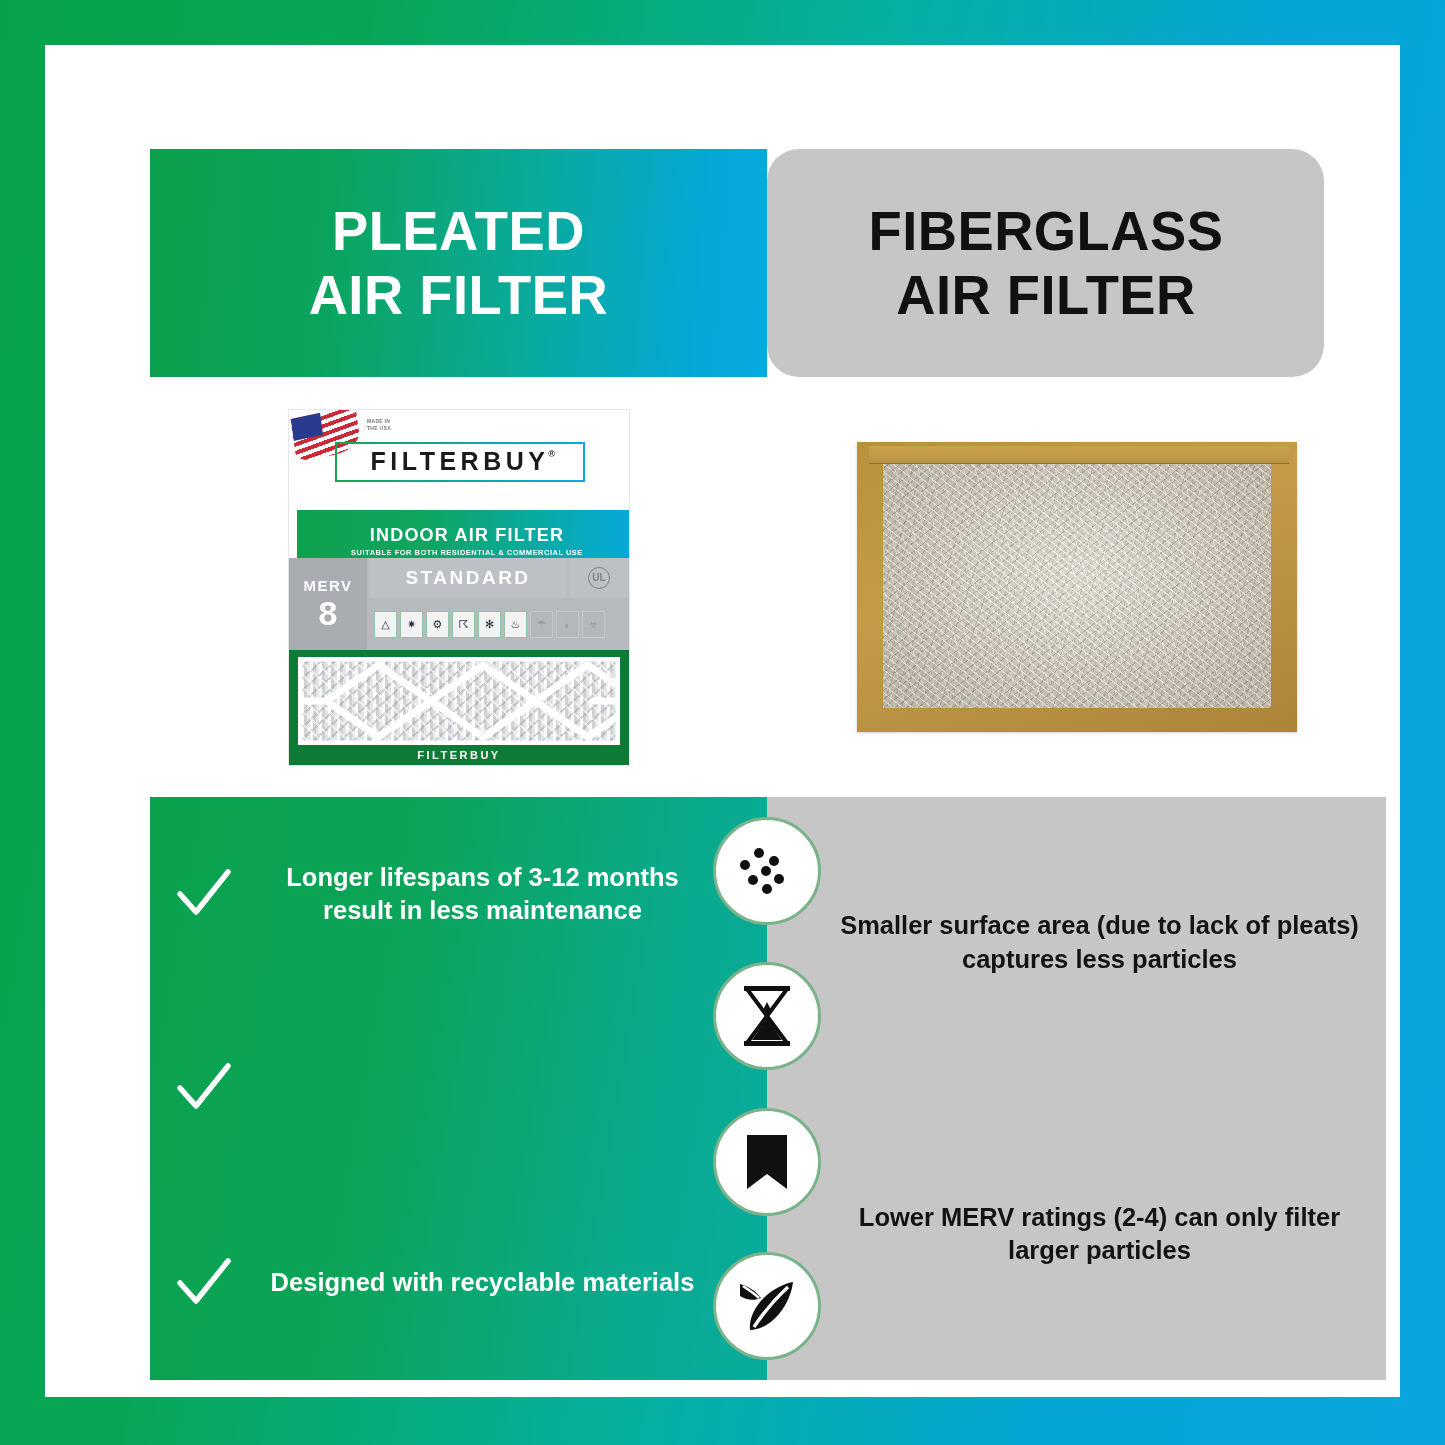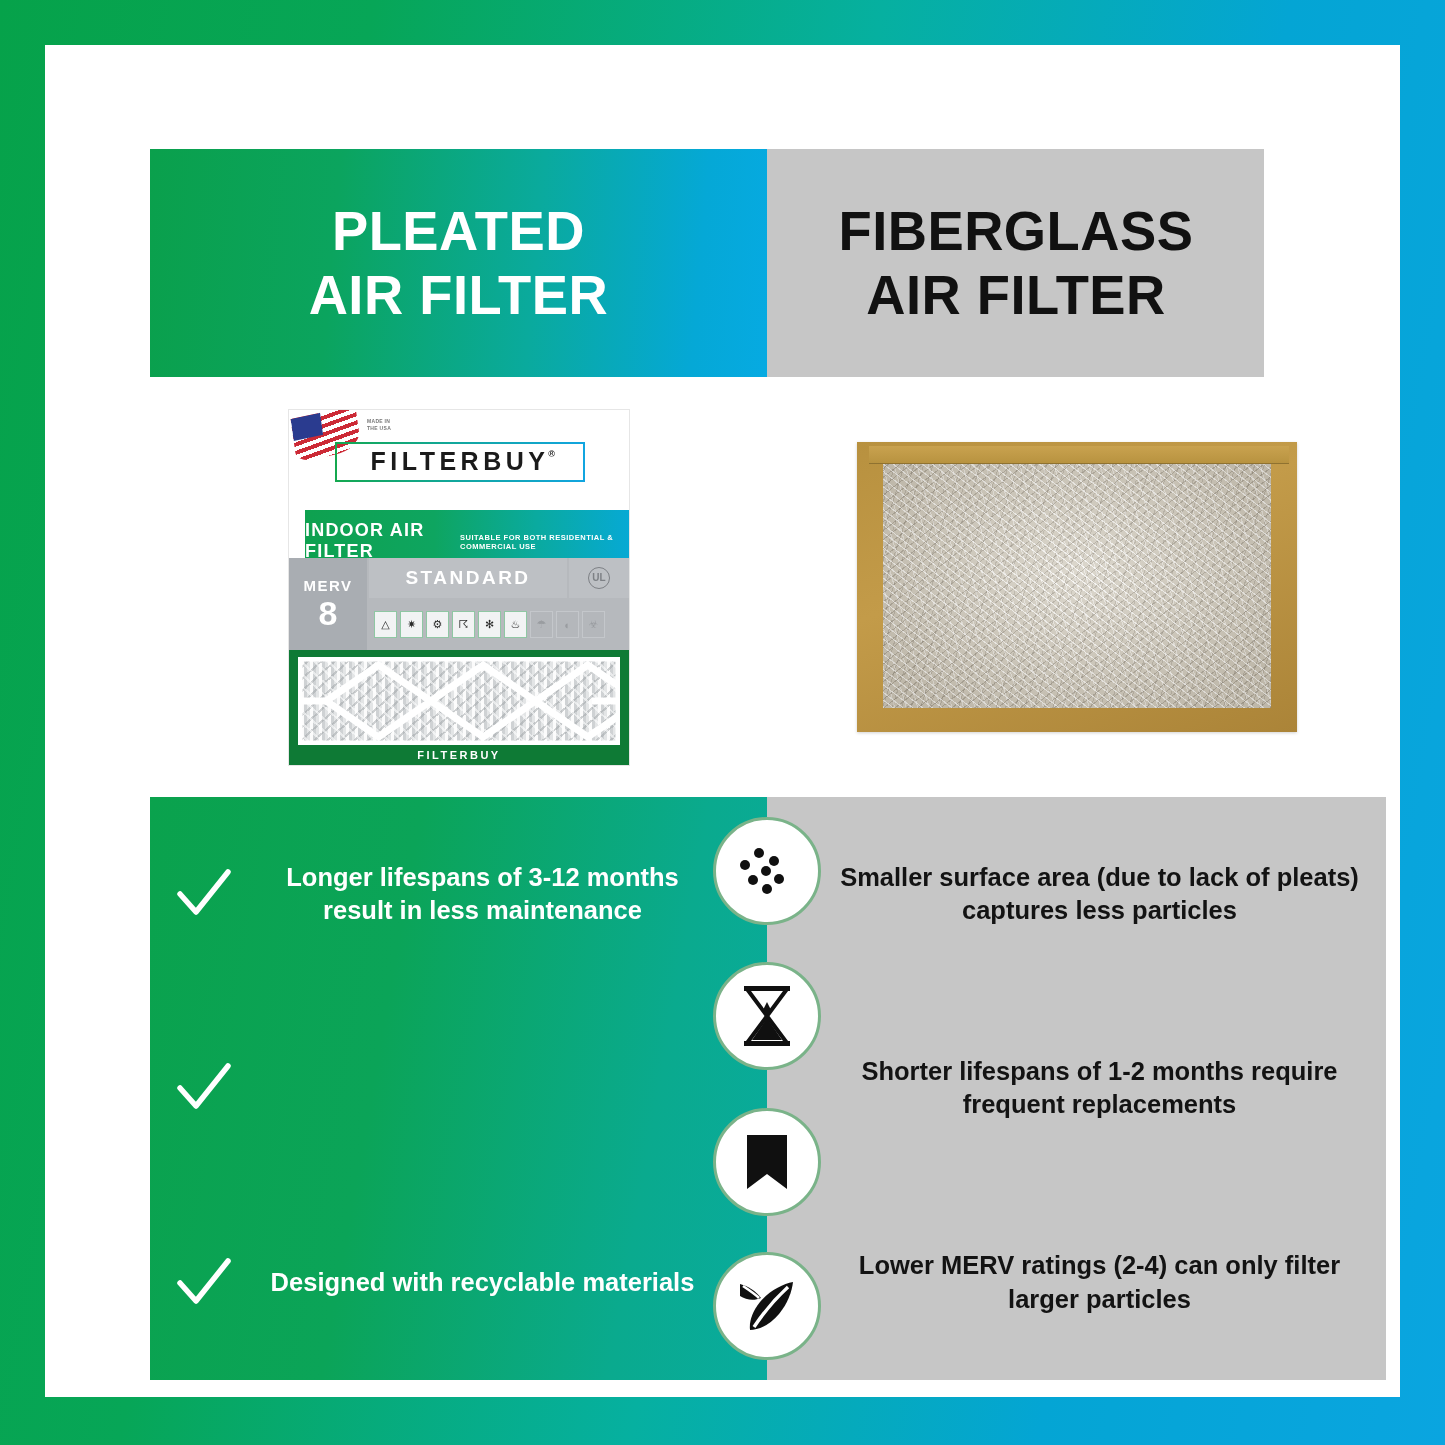--- a/index.html
+++ b/index.html
@@ -28,23 +28,23 @@
   }
 
   
   .header-row { position: absolute; left: 0; top: 0; width: 100%; height: 228px; display: flex; }
   .hdr-left {
     width: 617px; height: 100%;
     background: linear-gradient(95deg, #0aa04c 0%, #0ba45e 30%, #0aaa9d 62%, #05a8d6 88%, #06aae2 100%);
     display: flex; align-items: center; justify-content: center;
   }
   .hdr-right {
-    width: 497px; height: 100%;
+    width: 557px; height: 100%;
     background: #c6c6c6;
-    display: flex; align-items: center; justify-content: center;
+    display: flex; align-items: center; justify-content: center; border-radius: 32px;
   }
   .hdr-title {
     text-align: center;
     font-weight: 800;
     font-size: 56px;
     line-height: 1.14;
     letter-spacing: 0.5px;
     font-stretch: condensed;
     transform: scaleX(0.97);
   }
@@ -88,23 +88,23 @@
     border-image: linear-gradient(90deg, #14a84f, #11a7a0, #11a5e0) 1;
     display: flex; align-items: center; justify-content: center;
   }
   .brand-txt {
     font-size: 25px; font-weight: 800; letter-spacing: 4.5px; color: #1b1b1b;
     position: relative;
   }
   .brand-txt sup { font-size: 9px; position: absolute; top: 2px; right: -10px; }
 
   .fbox-band {
-    position: absolute; left: 16px; top: 100px; width: 100%; height: 63px;
+    position: absolute; left: 8px; top: 100px; width: 100%; height: 63px;
     background: linear-gradient(90deg, #0ea14f 0%, #0ea560 38%, #0aaa9f 68%, #06a9dd 100%);
-    display: flex; align-items: center; justify-content: center;
+    display: flex; flex-direction: column; align-items: center; justify-content: center;
   }
   .band-main { color: #fff; font-weight: 800; font-size: 18px; letter-spacing: 1.2px; }
   .band-sub { color: #fff; font-weight: 700; font-size: 7.5px; letter-spacing: .5px; margin-top: 2px; }
 
   .fbox-spec { position: absolute; left: 0; top: 148px; width: 100%; height: 92px; background: #b6b9bd; }
   .merv-cell {
     position: absolute; left: 0; top: 0; width: 78px; height: 100%;
     background: #a9adb2; display: flex; flex-direction: column;
     align-items: center; justify-content: center; color: #fff;
   }
@@ -369,23 +369,20 @@
 
           </div>
         </div>
 
         <div class="col-right">
           <div class="rows">
             <div class="row">
               <div class="txt-right">Smaller surface area (due to lack of pleats) captures less particles</div>
             </div>
             <div class="row">
-              <div class="txt-right">Shorter lifespans of 1-2 months require frequent replacements</div>
-            </div>
-            <div class="row">
               <div class="txt-right">Lower MERV ratings (2-4) can only filter larger particles</div>
             </div>
           </div>
         </div>
 
       </div>
 
       <div class="icon-col">
 
         <div class="circ" style="top:20px;">

